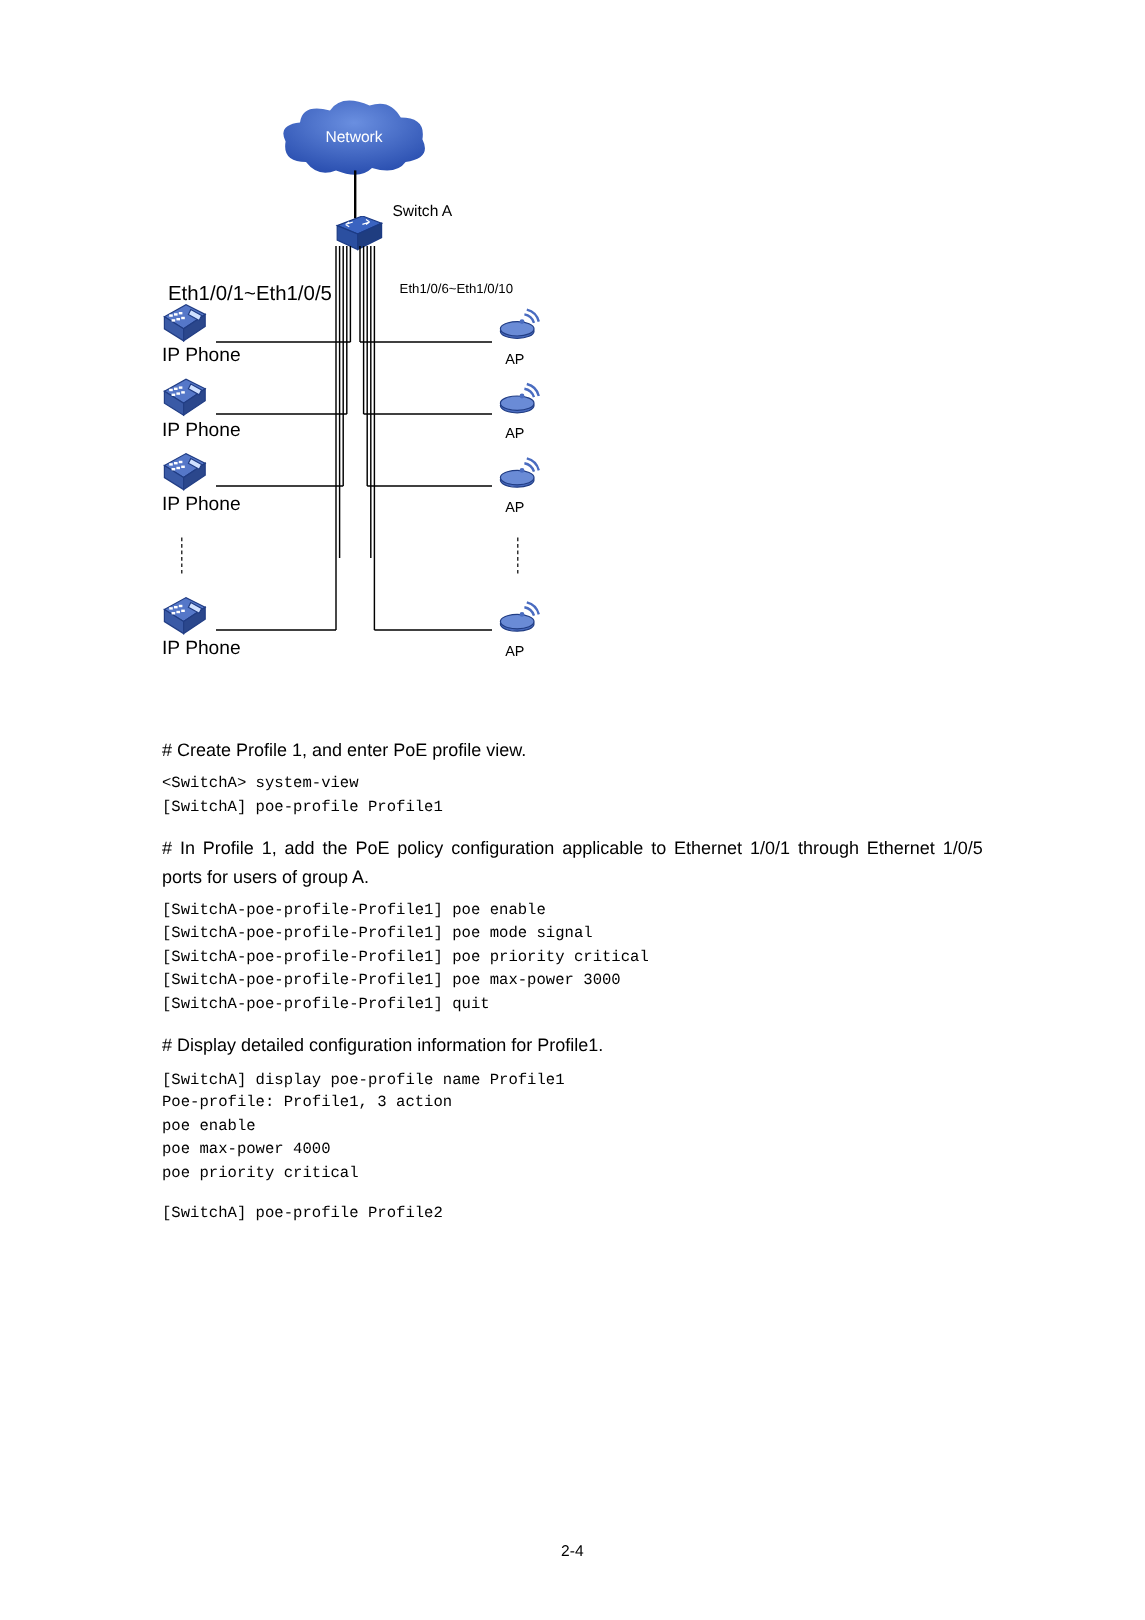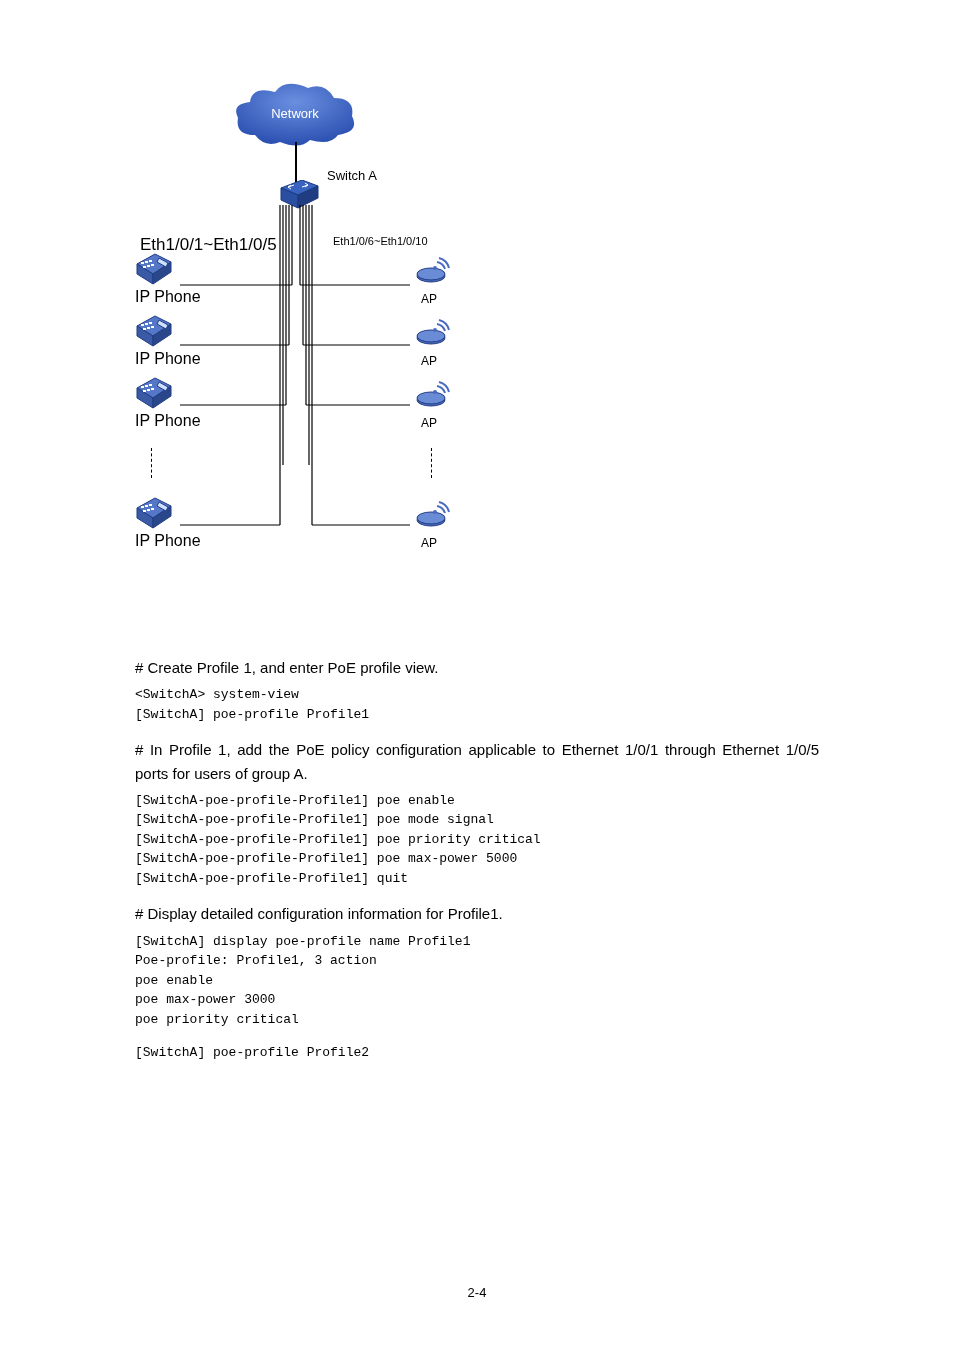--- a/index.html
+++ b/index.html
@@ -20,21 +20,21 @@
   .fig-caption {
     font-size: 14px;
     font-weight: bold;
     margin-bottom: 18px;
     padding-left: 40px;
   }
   .fig-num {
     margin-right: 8px;
   }
   .diagram-wrap {
-    margin-bottom: 106px;
+    margin-bottom: 64px;
   }
   .diagram {
     position: relative;
     width: 340px;
     height: 470px;
     margin-left: 5px;
   }
   .cloud {
     position: absolute;
     top: 0;
@@ -360,28 +360,28 @@
   <div class="section">
 
     <p class="body-text"># Create Profile 1, and enter PoE profile view.</p>
     <pre class="cli">&lt;SwitchA&gt; system-view
 [SwitchA] poe-profile Profile1</pre>
 
     <p class="body-text"># In Profile 1, add the PoE policy configuration applicable to Ethernet 1/0/1 through Ethernet 1/0/5 ports for users of group A.</p>
     <pre class="cli">[SwitchA-poe-profile-Profile1] poe enable
 [SwitchA-poe-profile-Profile1] poe mode signal
 [SwitchA-poe-profile-Profile1] poe priority critical
-[SwitchA-poe-profile-Profile1] poe max-power 5000
+[SwitchA-poe-profile-Profile1] poe max-power 3000
 [SwitchA-poe-profile-Profile1] quit</pre>
 
     <p class="body-text"># Display detailed configuration information for Profile1.</p>
     <pre class="cli">[SwitchA] display poe-profile name Profile1
 Poe-profile: Profile1, 3 action
 poe enable
-poe max-power 3000
+poe max-power 4000
 poe priority critical</pre>
 
     <pre class="cli">[SwitchA] poe-profile Profile2</pre>
 
   </div>
 
 </div>
 
 <div class="page-num">2-4</div>
 

